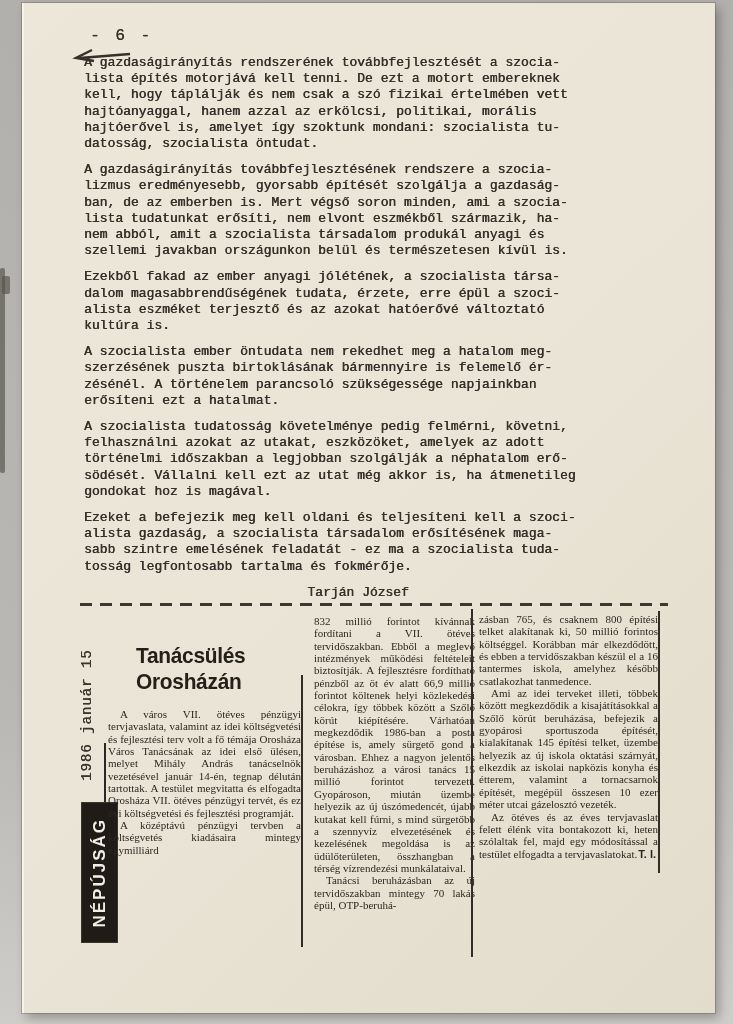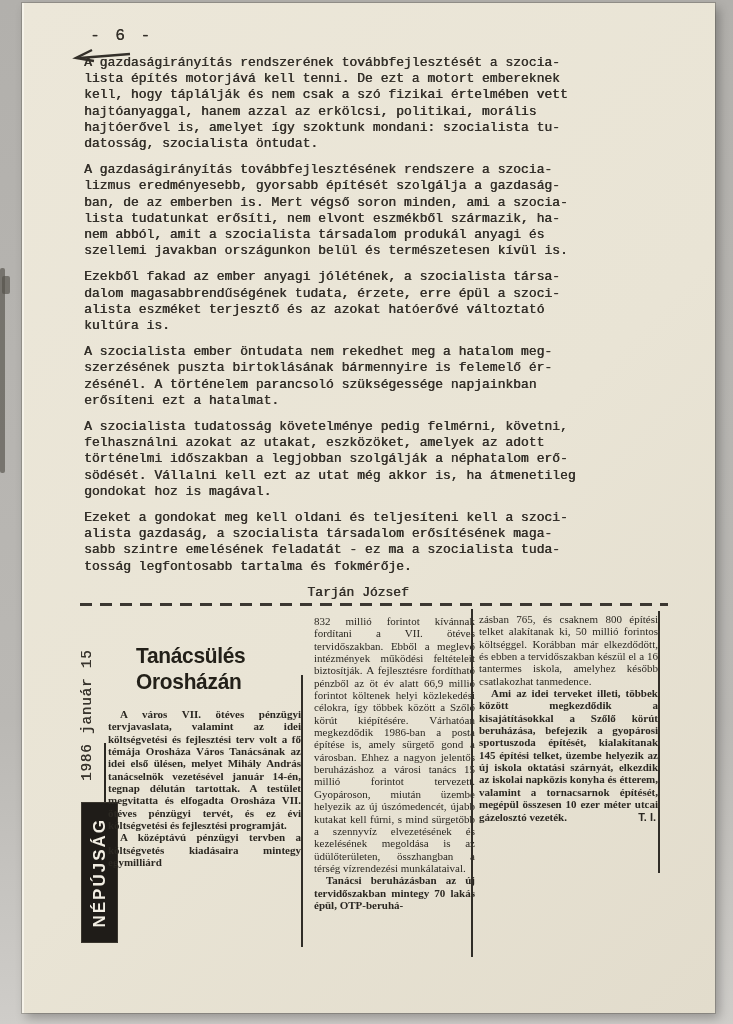--- a/index.html
+++ b/index.html
@@ -51,21 +51,21 @@
   .masthead span {
     writing-mode:vertical-rl; transform:rotate(180deg);
     color:#f2eee3; font-weight:bold; font-size:17px; letter-spacing:2px;
     font-family:"Liberation Sans", sans-serif;
   }
 
   .news p {
     font-family:"Liberation Serif", serif; font-size:11px; line-height:12.35px;
     text-align:justify; color:#2b2822; margin:0;
   }
-  .news p.indent { text-indent:12px;font-weight:bold; }
+  .news p.indent { text-indent:12px; }
   .col1 { position:absolute; left:84px;  top:640px; width:193px; }
   .col2 { position:absolute; left:290px; top:612px; width:161px; }
   .col3 { position:absolute; left:455px; top:610px; width:179px; }
   .headline {
     margin:0 0 0 28px; font-family:"Liberation Sans", sans-serif;
     font-weight:bold; font-size:22px; line-height:26px; letter-spacing:-.3px;
     color:#232019; transform:scaleX(.95); transform-origin:left top;
   }
   .headline span { display:block; }
   .col1 .colbody { margin-top:13px; }
@@ -111,21 +111,21 @@
 kultúra is.</p>
       <p>A szocialista ember öntudata nem rekedhet meg a hatalom meg-
 szerzésének puszta birtoklásának bármennyire is felemelő ér-
 zésénél. A történelem parancsoló szükségessége napjainkban
 erősíteni ezt a hatalmat.</p>
       <p>A szocialista tudatosság követelménye pedig felmérni, követni,
 felhasználni azokat az utakat, eszközöket, amelyek az adott
 történelmi időszakban a legjobban szolgálják a néphatalom erő-
 södését. Vállalni kell ezt az utat még akkor is, ha átmenetileg
 gondokat hoz is magával.</p>
-      <p>Ezeket a gondokat meg kell oldani és teljesíteni kell a szoci-
+      <p>Ezeket a befejezik meg kell oldani és teljesíteni kell a szoci-
 alista gazdaság, a szocialista társadalom erősítésének maga-
 sabb szintre emelésének feladatát - ez ma a szocialista tuda-
 tosság legfontosabb tartalma és fokmérője.</p>
       <div class="signature">Tarján József</div>
     </div>
 
     <div class="dashed"></div>
 
     <div class="clipping">
 
@@ -151,20 +151,21 @@
       <div class="col2 news">
         <p>832 millió forintot kívánnak fordítani a VII. ötéves tervidőszakban. Ebből a meglevő intézmények működési feltételeit biztosítják. A fejlesztésre fordítható pénzből az öt év alatt 66,9 millió forintot költenek helyi közlekedési célokra, így többek között a Szőlő körút kiépítésére. Várhatóan megkezdődik 1986-ban a posta építése is, amely sürgető gond a városban. Ehhez a nagyon jelentős beruházáshoz a városi tanács 15 millió forintot tervezett. Gyopároson, miután üzembe helyezik az új úszómedencét, újabb kutakat kell fúrni, s mind sürgetőbb a szennyvíz elvezetésének és kezelésének megoldása is az üdülőterületen, összhangban a térség vízrendezési munkálataival.</p>
         <p class="indent">Tanácsi beruházásban az új tervidőszakban mintegy 70 lakás épül, OTP-beruhá-</p>
       </div>
 
       <div class="rule rule2"></div>
 
       <div class="col3 news">
         <p>zásban 765, és csaknem 800 építési telket alakítanak ki, 50 millió forintos költséggel. Korábban már elkezdődött, és ebben a tervidőszakban készül el a 16 tantermes iskola, amelyhez később csatlakozhat tanmedence.</p>
         <p class="indent">Ami az idei terveket illeti, többek között megkezdődik a kisajátításokkal a Szőlő körút beruházása, befejezik a gyopárosi sportuszoda építését, kialakítanak 145 építési telket, üzembe helyezik az új iskola oktatási szárnyát, elkezdik az iskolai napközis konyha és étterem, valamint a tornacsarnok építését, megépül összesen 10 ezer méter utcai gázelosztó vezeték.</p>
+        <p class="indent">Az ötéves és az éves tervjavaslat felett élénk vita bontakozott ki, heten szólaltak fel, majd egy módosítással a testület elfogadta a tervjavaslatokat.</p>
         <div class="byline">T. I.</div>
       </div>
 
       <div class="rule rule3"></div>
 
     </div>
   </div>
 </div>
 
 </body></html>

